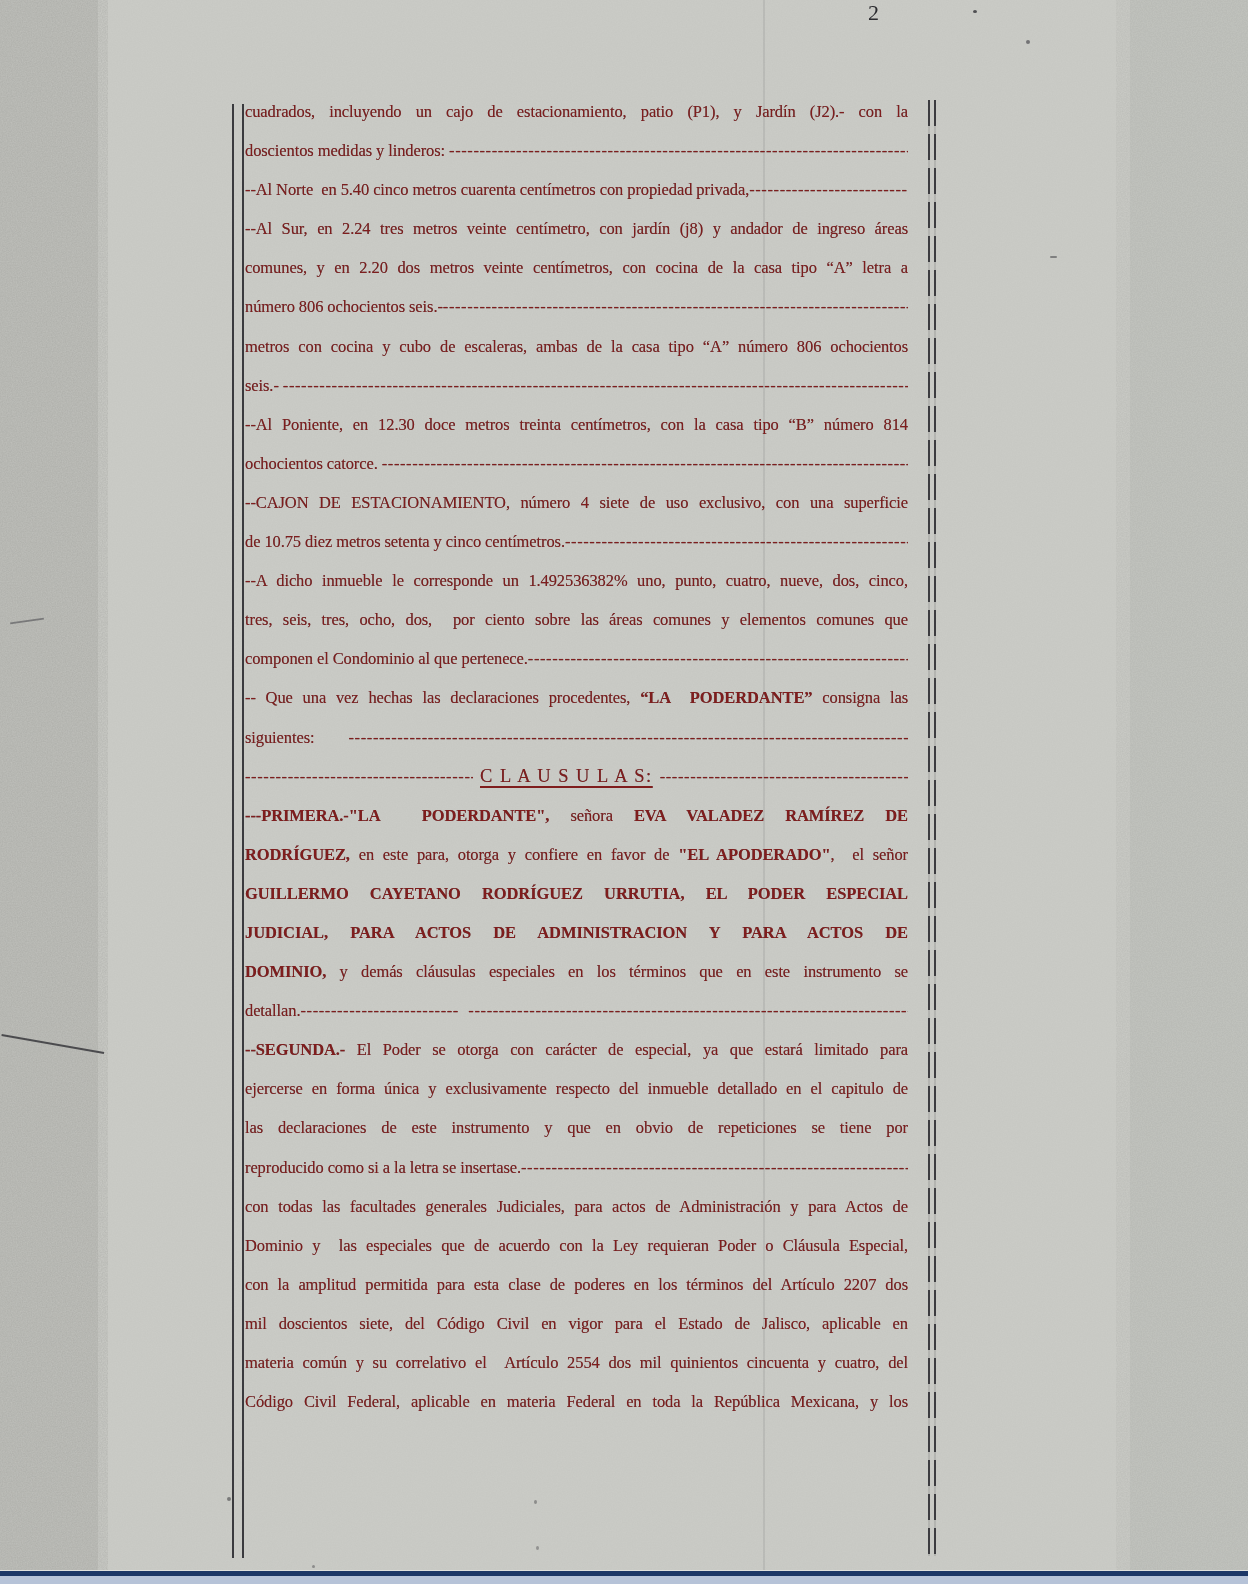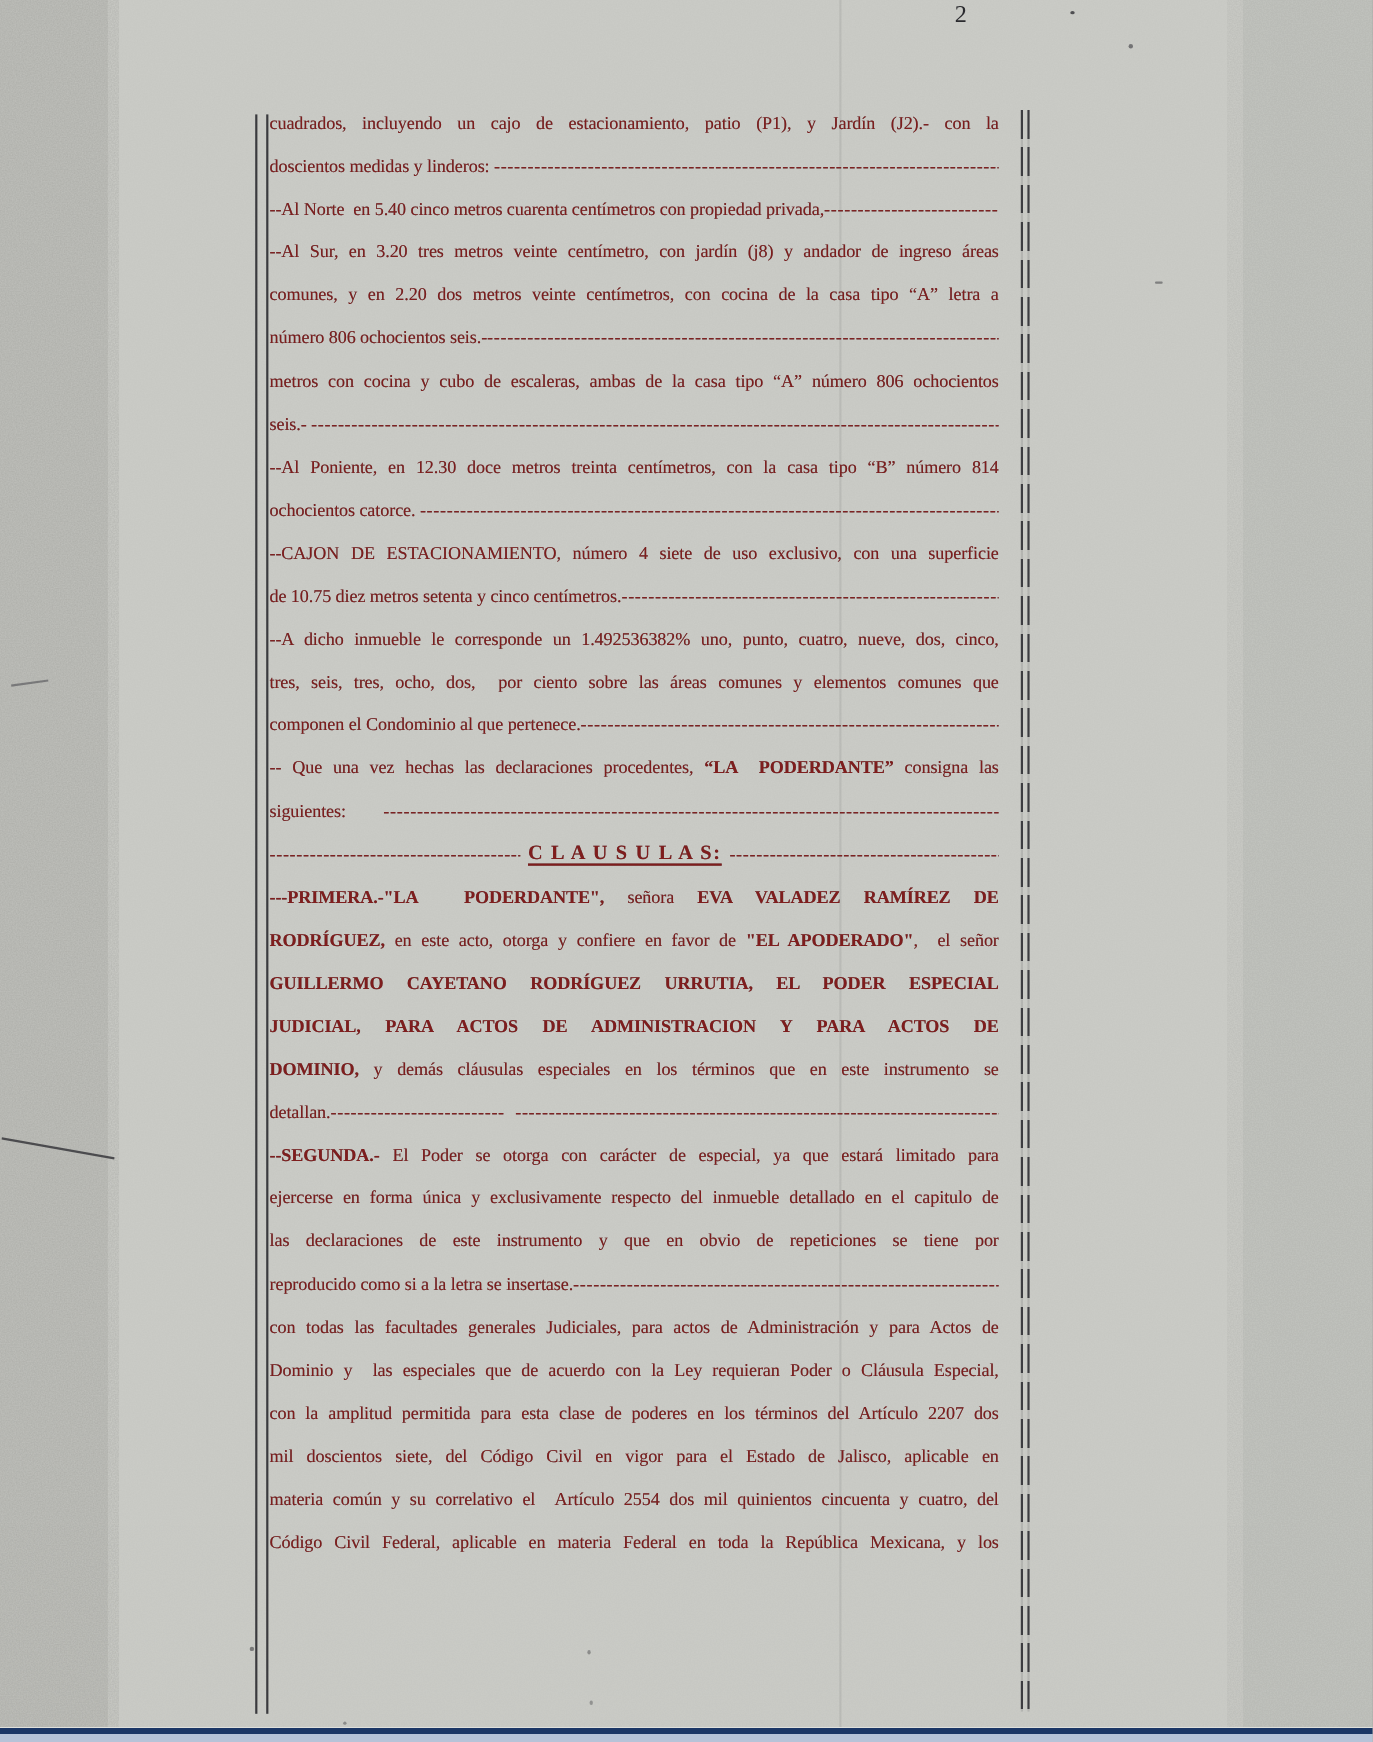--- a/index.html
+++ b/index.html
@@ -37,21 +37,21 @@
     position:absolute;left:245px;top:92px;width:663px;
     color:#7f1d1d;font-size:16.5px;letter-spacing:-0.1px;
     text-shadow:0 0 0.6px rgba(35,35,38,0.55);
   }
   .line{height:39.1px;line-height:39.1px;overflow:hidden;}
   .lj{text-align:justify;text-align-last:justify;}
   .lf{display:flex;}
   .lf span{white-space:pre;}
   .sg-b{font-weight:bold;}
   .sg-bu{
-    font-weight:bold;font-size:18.5px;letter-spacing:1.5px;
+    font-weight:normal;font-size:18.5px;letter-spacing:1.5px;
     text-decoration:underline;text-decoration-thickness:2px;text-underline-offset:4px;
     padding:0 7px;flex:0 0 auto;
   }
   .sg-fill{flex:1 1 0;overflow:hidden;letter-spacing:0.6px;}
   .sg-fillL{flex:0 0 228px;width:228px;overflow:hidden;letter-spacing:0.6px;}
   .sg-gap{flex:0 0 30px;}
 
   .scratch{
     position:absolute;left:0;top:1052px;width:104px;height:2px;background:#4b4b4e;
     transform-origin:100% 50%;transform:rotate(10deg);
@@ -104,21 +104,21 @@
   <div class="text-block">
       <div class="line lj"><span class="sg-n">cuadrados, incluyendo un cajo de estacionamiento, patio (P1), y Jardín (J2).- con la</span></div>
       <div class="line lf">
         <span class="sg-n">doscientos medidas y linderos: </span>
         <span class="sg-fill">------------------------------------------------------------------------------------------------------------------------------------------------------</span>
       </div>
       <div class="line lf">
         <span class="sg-n">--Al Norte &nbsp;en 5.40 cinco metros cuarenta centímetros con propiedad privada,</span>
         <span class="sg-fill">------------------------------------------------------------------------------------------------------------------------------------------------------</span>
       </div>
-      <div class="line lj"><span class="sg-n">--Al Sur, en 3.20 tres metros veinte centímetro, con jardín (j8) y andador de ingreso áreas</span></div>
+      <div class="line lj"><span class="sg-n">--Al Sur, en 2.24 tres metros veinte centímetro, con jardín (j8) y andador de ingreso áreas</span></div>
       <div class="line lj"><span class="sg-n">comunes, y en 2.20 dos metros veinte centímetros, con cocina de la casa tipo “A” letra a</span></div>
       <div class="line lf">
         <span class="sg-n">número 806 ochocientos seis.-</span>
         <span class="sg-fill">------------------------------------------------------------------------------------------------------------------------------------------------------</span>
       </div>
       <div class="line lj"><span class="sg-n">metros con cocina y cubo de escaleras, ambas de la casa tipo “A” número 806 ochocientos</span></div>
       <div class="line lf">
         <span class="sg-n">seis.- </span>
         <span class="sg-fill">------------------------------------------------------------------------------------------------------------------------------------------------------</span>
       </div>
@@ -143,21 +143,21 @@
         <span class="sg-n">siguientes: </span>
         <span class="sg-gap"></span>
         <span class="sg-fill">------------------------------------------------------------------------------------------------------------------------------------------------------</span>
       </div>
       <div class="line lf">
         <span class="sg-fillL">------------------------------------------------------------------------------------------------------------------------------------------------------</span>
         <span class="sg-bu">C L A U S U L A S:</span>
         <span class="sg-fill">------------------------------------------------------------------------------------------------------------------------------------------------------</span>
       </div>
       <div class="line lj"><span class="sg-b">---PRIMERA.-"LA &nbsp;PODERDANTE", </span><span class="sg-n">señora </span><span class="sg-b">EVA VALADEZ RAMÍREZ DE</span></div>
-      <div class="line lj"><span class="sg-b">RODRÍGUEZ,</span><span class="sg-n"> en este acto, otorga y confiere en favor de </span><span class="sg-b">"EL APODERADO"</span><span class="sg-n">, &nbsp;el señor</span></div>
+      <div class="line lj"><span class="sg-b">RODRÍGUEZ,</span><span class="sg-n"> en este para, otorga y confiere en favor de </span><span class="sg-b">"EL APODERADO"</span><span class="sg-n">, &nbsp;el señor</span></div>
       <div class="line lj"><span class="sg-b">GUILLERMO CAYETANO RODRÍGUEZ URRUTIA, EL PODER ESPECIAL</span></div>
       <div class="line lj"><span class="sg-b">JUDICIAL, PARA ACTOS DE ADMINISTRACION Y PARA ACTOS DE</span></div>
       <div class="line lj"><span class="sg-b">DOMINIO,</span><span class="sg-n"> y demás cláusulas especiales en los términos que en este instrumento se</span></div>
       <div class="line lf">
         <span class="sg-n">detallan.</span>
         <span class="sg-fill">--------------------------  ------------------------------------------------------------------------------------------------------------</span>
       </div>
       <div class="line lj"><span class="sg-b">--SEGUNDA.-</span><span class="sg-n"> El Poder se otorga con carácter de especial, ya que estará limitado para</span></div>
       <div class="line lj"><span class="sg-n">ejercerse en forma única y exclusivamente respecto del inmueble detallado en el capitulo de</span></div>
       <div class="line lj"><span class="sg-n">las declaraciones de este instrumento y que en obvio de repeticiones se tiene por</span></div>

